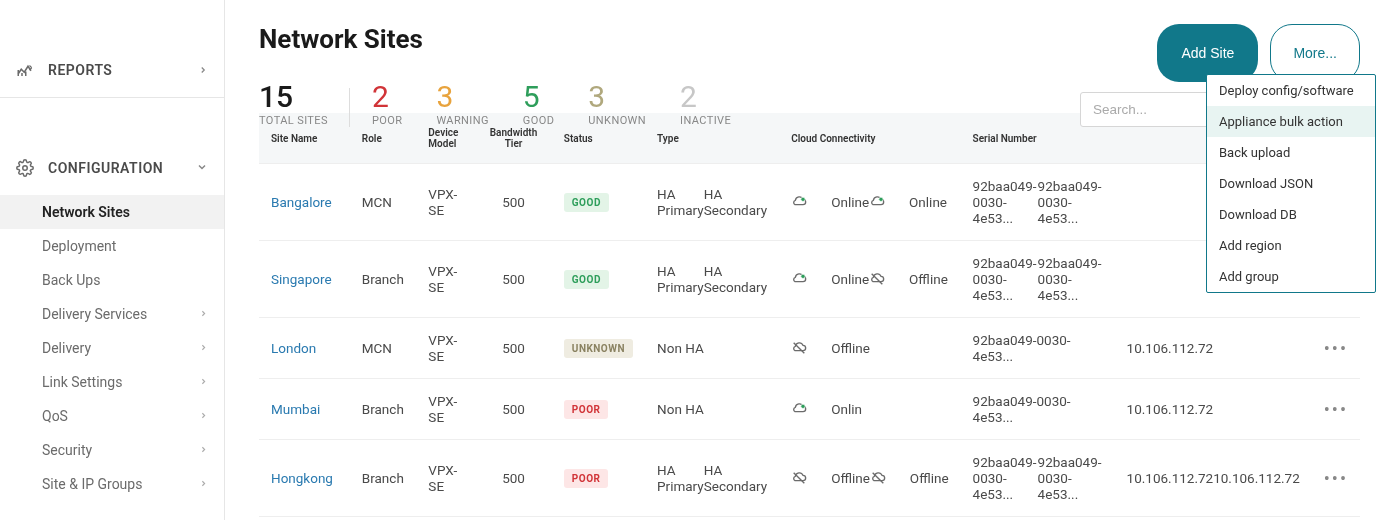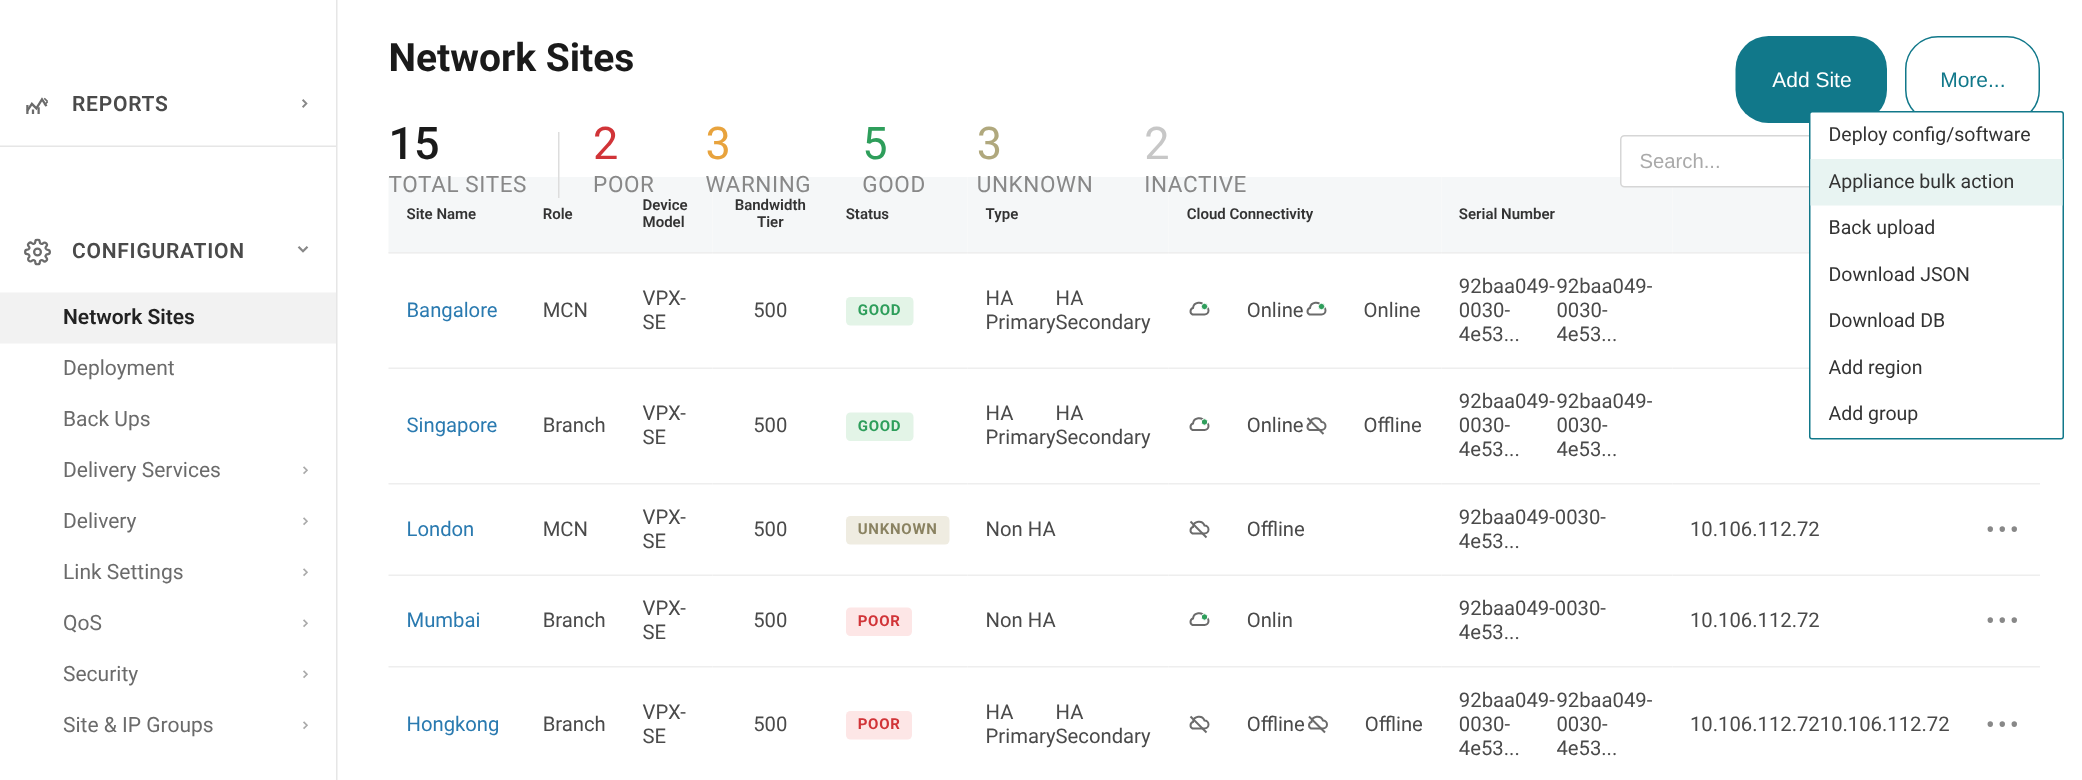--- a/index.html
+++ b/index.html
@@ -18,26 +18,26 @@
 .nav-sub li .chev { margin-left: auto; color: #aaa; font-size: 11px;}
 
 
 .main { flex: 1; padding: 24px 28px 0 34px; position: relative; }
 .page-head { display: flex; align-items: flex-start; }
 .page-title { font-size: 26px; font-weight: 700; color: #1a1a1a; margin-bottom: 16px; }
 .head-actions { margin-left: auto; display: flex; gap: 12px; }
 .btn-primary { background: #11788a; color: #fff; border: none; border-radius: 22px; padding: 21px 24px; font-size: 14px; font-weight: 500; cursor: pointer; }
 .btn-more { background: #fff; color: #11788a; border: 1.5px solid #11788a; border-radius: 22px; padding: 9px 22px; font-size: 14px; font-weight: 500; cursor: pointer; }
 
-.stats-row { display: flex; align-items: center; margin-bottom: 28px; }
+.stats-row { display: flex; align-items: flex-end; margin-bottom: 28px; }
 .stat { padding-right: 34px; }
 .stat:first-child { padding-right: 44px; position: relative; }
 .stat:first-child::after { content: ""; position: absolute; right: 22px; top: 6px; bottom: 0; width: 1px; background: #ddd; }
 .stat-num { font-size: 30px; font-weight: 400; line-height: 1; }
-.stat-label { font-size: 15px; color: #888; letter-spacing: 0.4px; margin-top: 2px; }
+.stat-label { font-size: 11px; color: #888; letter-spacing: 0.4px; margin-top: 2px; }
 .c-total .stat-num { color: #1a1a1a; font-weight: 500;}
 .c-poor .stat-num { color: #d13438; }
 .c-warn .stat-num { color: #e8a33d; }
 .c-good .stat-num { color: #2e9e5b; }
 .c-unk  .stat-num { color: #b0a87d; }
 .c-inact .stat-num { color: #c7c7c7; }
 .search-wrap { margin-left: auto; }
 .search-input { border: 1px solid #d6d6d6; border-radius: 3px; padding: 9px 12px; font-size: 13.5px; width: 280px; color: #333; }
 .search-input::placeholder { color: #aaa; }
 

